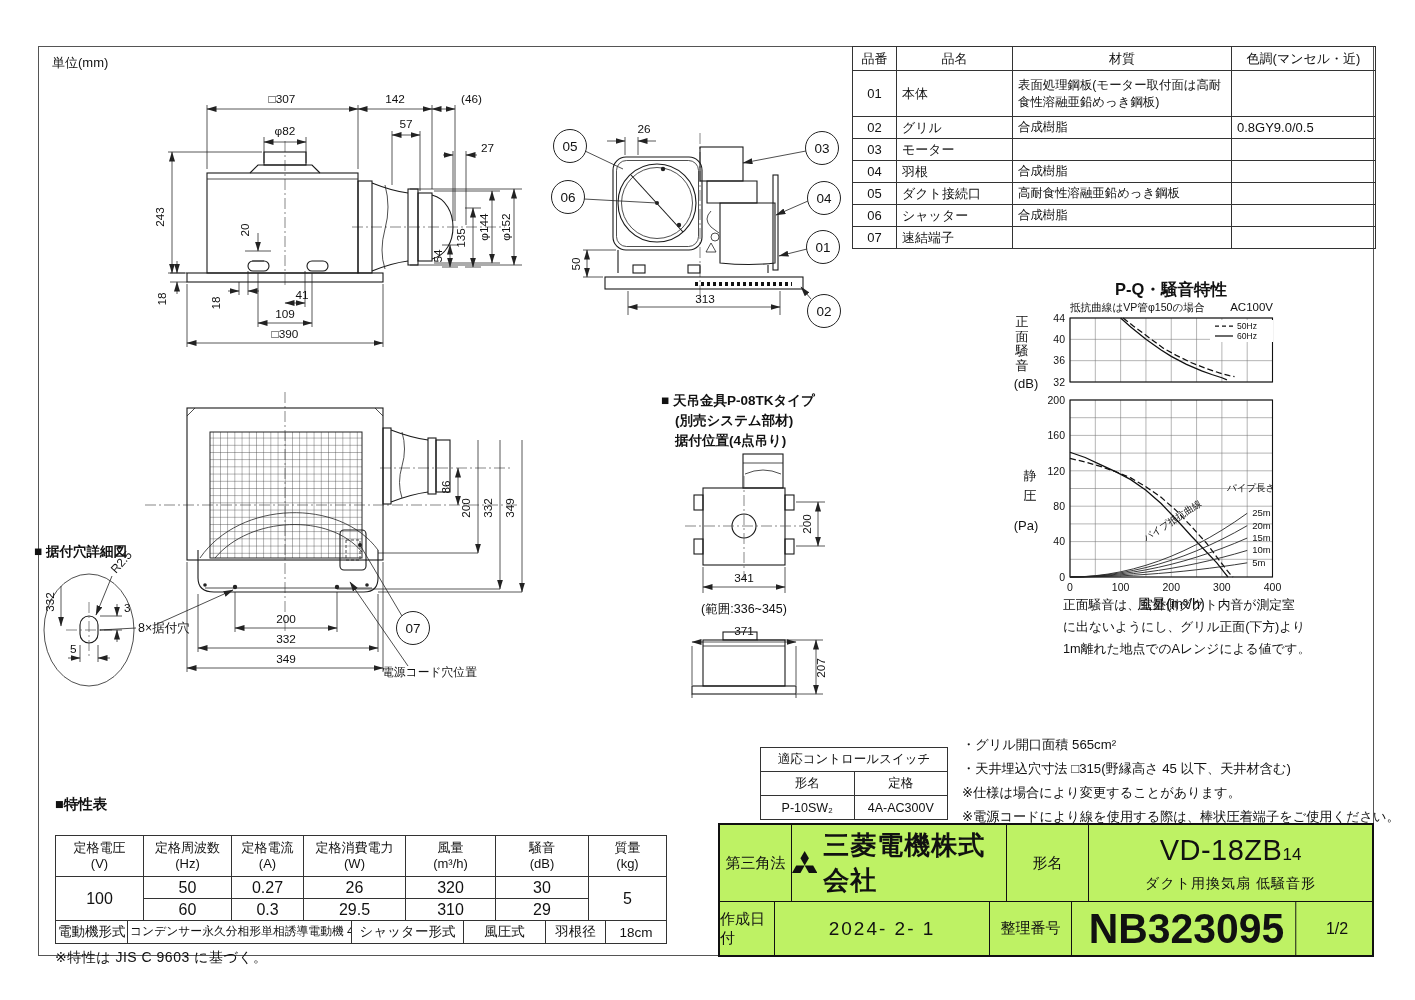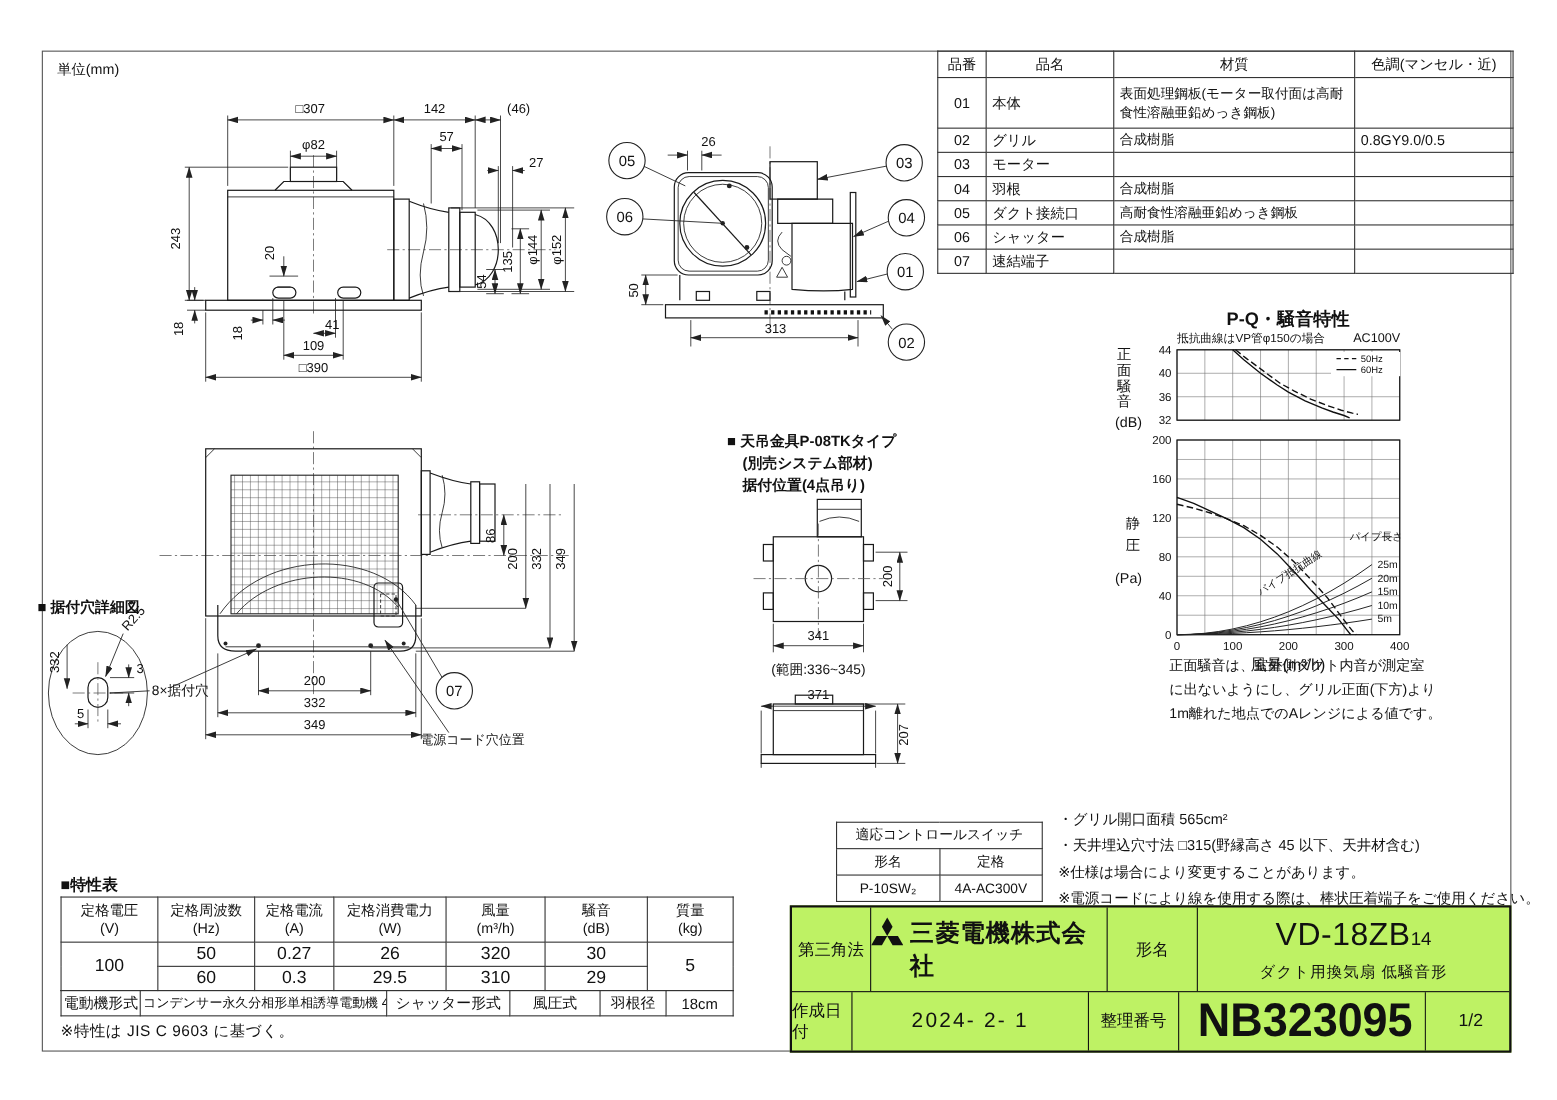--- a/index.html
+++ b/index.html
@@ -31,21 +31,21 @@
   .spec2 .small{font-size:11.8px}
   .specnote{font-size:14px;margin-top:5px;letter-spacing:.5px}
   
   .tb{border:2px solid #111;display:flex;flex-direction:column;background:#bef264}
   .tbrow{display:flex}
   .tbrow1{height:77px;border-bottom:1.5px solid #111}
   .tbrow2{height:53px}
   .tbc{display:flex;align-items:center;justify-content:center;border-right:1.5px solid #111;box-sizing:border-box}
   .tbc:last-child{border-right:none}
   .lbl{font-size:15px}
-  .company{font-size:22px;font-weight:bold;letter-spacing:1px;display:flex;align-items:flex-start;gap:6px}
+  .company{font-size:26px;font-weight:bold;letter-spacing:1px;display:flex;align-items:center;gap:6px}
   .model-main{font-size:29px;letter-spacing:.5px}
   .model-sub{font-size:17px}
   .model-desc{font-size:14px;margin-top:8px;letter-spacing:1px}
   .datecell{font-size:19px;letter-spacing:2px}
   .numcell{font-size:43px;font-weight:bold;transform:scaleX(.95);white-space:nowrap}
   .pagecell{font-size:16px}
   .modelcol{display:flex;flex-direction:column;align-items:center;justify-content:center}
   
   .ln{stroke:#1a1a1a;stroke-width:1.1;fill:none}
   .lt{stroke:#222;stroke-width:.8;fill:none}
@@ -549,21 +549,21 @@
   </table>
 
 <div class="abs" style="left:962px;top:733px">
   <div class="noteline">・グリル開口面積 565cm²</div>
   <div class="noteline">・天井埋込穴寸法 □315(野縁高さ 45 以下、天井材含む)</div>
   <div class="noteline">※仕様は場合により変更することがあります。</div>
   <div class="noteline">※電源コードにより線を使用する際は、棒状圧着端子をご使用ください。</div>
 </div>
 
 <div class="abs" style="left:55px;top:795px;width:615px">
-  <div class="ft" style="font-size:14.5px;margin-bottom:1px">■特性表</div>
+  <div class="ft" style="font-size:14.5px;margin-bottom:21px">■特性表</div>
   <table class="spec" style="width:611px">
     <colgroup>
         <col style="width:88px">
         <col style="width:88px">
         <col style="width:72px">
         <col style="width:102px">
         <col style="width:90px">
         <col style="width:93px">
         <col style="width:78px">
       </colgroup>

